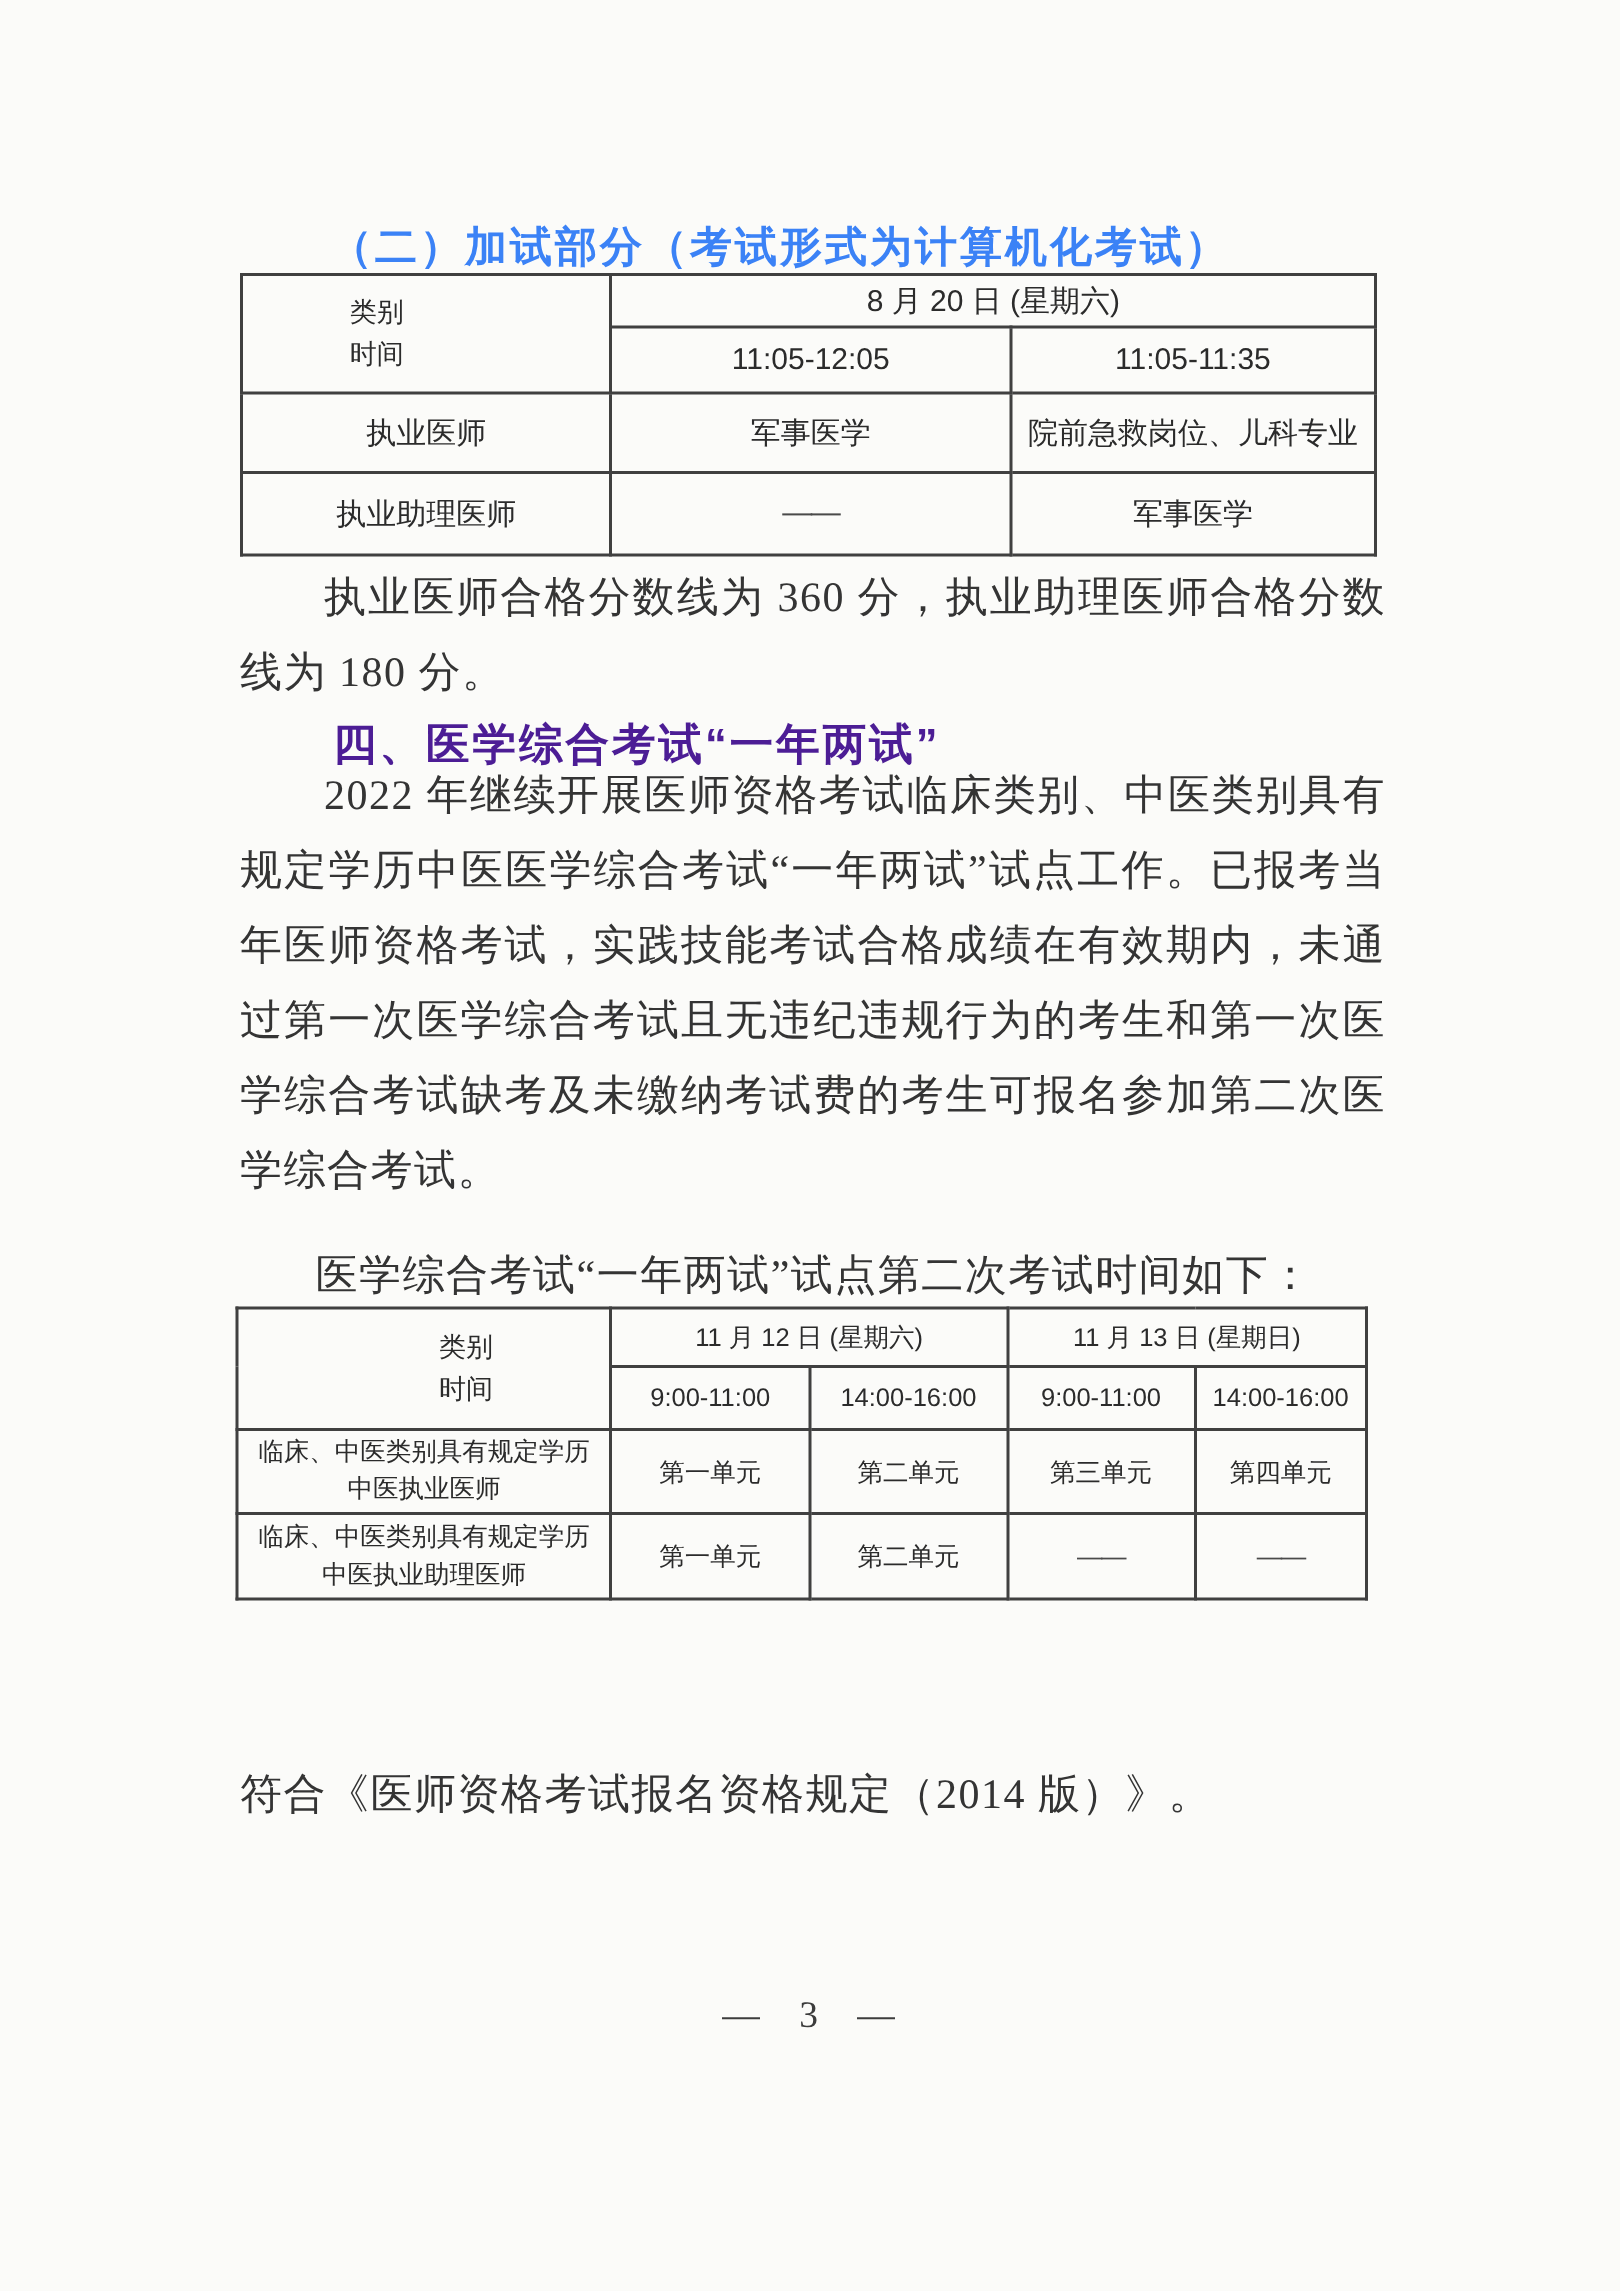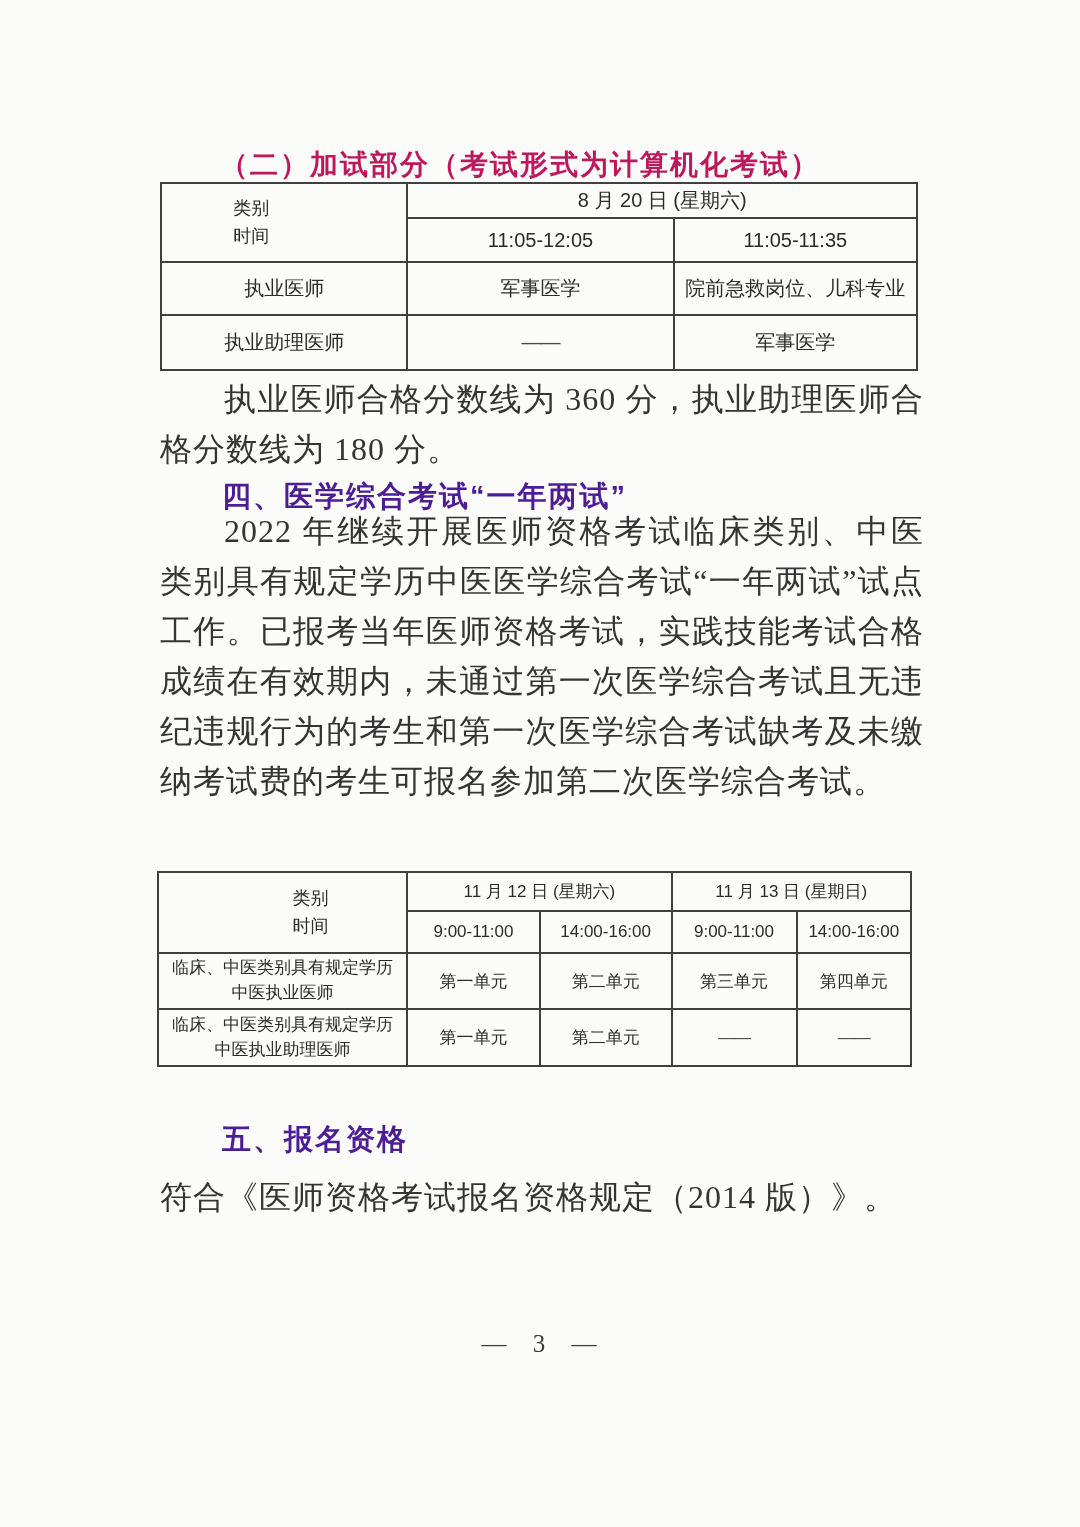--- a/index.html
+++ b/index.html
@@ -17,36 +17,36 @@
     overflow:hidden;
   }
   .abs{position:absolute;}
 
   
   .h-sub{
     left:160px; width:760px;
     padding-left:60px;
     font-size:28px; font-weight:600;
     letter-spacing:2px;
-    color:#be185d;
+    color:#3b82f6;
     font-family:Liberation Serif, serif;
   }
   .h-num{
     left:160px; width:760px;
     padding-left:62px;
     font-size:29px; font-weight:bold;
     letter-spacing:2px;
     color:#4c1d95;
     font-family:"Liberation Sans","DejaVu Sans",sans-serif;
   }
 
   
   .para{
     left:160px; width:764px;
-    font-size:32px;
+    font-size:28px;
     line-height:50px;
     letter-spacing:1px;
     text-align:justify;
     color:#343434;
     font-family:Liberation Serif, serif;
   }
   .indent2{text-indent:2em;}
   .indent18{text-indent:1.8em;}
   .indent03{text-indent:0.3em;}
 
@@ -134,20 +134,21 @@
     </tr>
   </tbody>
     </table>
 
   <div class="abs para indent2" style="top:374px">执业医师合格分数线为 360 分，执业助理医师合格分数线为 180 分。</div>
 
   <div class="abs h-num" style="top:477px">四、医学综合考试“一年两试”</div>
 
   <div class="abs para indent2" style="top:506px">2022 年继续开展医师资格考试临床类别、中医类别具有规定学历中医医学综合考试“一年两试”试点工作。已报考当年医师资格考试，实践技能考试合格成绩在有效期内，未通过第一次医学综合考试且无违纪违规行为的考生和第一次医学综合考试缺考及未缴纳考试费的考生可报名参加第二次医学综合考试。</div>
 
+  <div class="abs para indent18" style="top:826px">医学综合考试“一年两试”试点第二次考试时间如下：</div>
 
   <table class="abs" id="table-second">
     <colgroup>
       <col style="width:33.1%">
         <col style="width:17.6%">
         <col style="width:17.5%">
         <col style="width:16.6%">
         <col style="width:15.2%">
     </colgroup>
     <tbody>
@@ -183,21 +184,20 @@
         <span>中医执业助理医师</span>
       </td>
       <td>第一单元</td>
       <td>第二单元</td>
       <td class="dash">——</td>
       <td class="dash">——</td>
     </tr>
   </tbody>
     </table>
 
-  <div class="abs h-num" style="top:1120px">五、报名资格</div>
 
   <div class="abs para" style="top:1172px">符合《医师资格考试报名资格规定（2014 版）》。</div>
 
 
 
   <div class="abs page-num">— 3 —</div>
 
 </div>
 
 </body></html>

